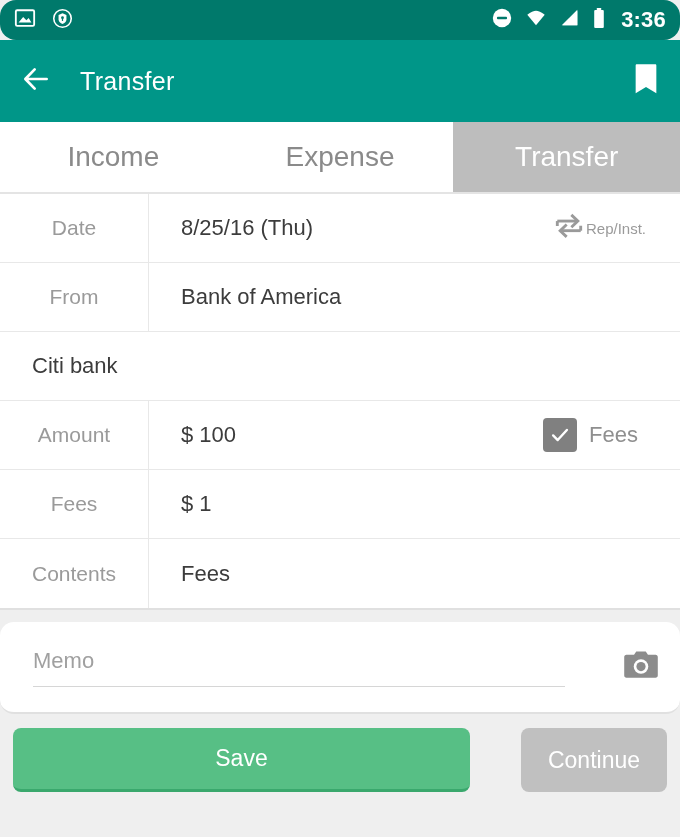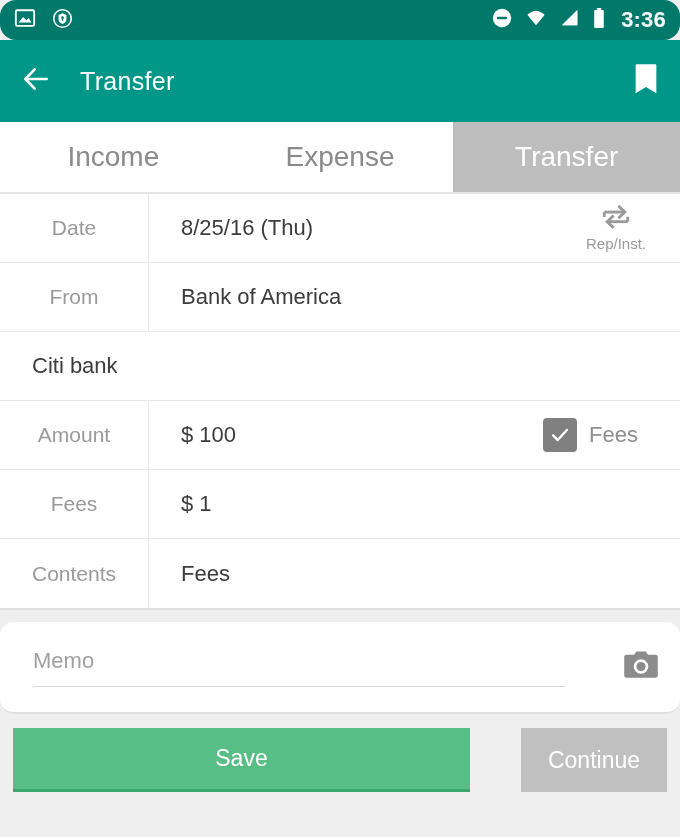--- a/index.html
+++ b/index.html
@@ -63,21 +63,21 @@
   .row-value {
     flex: 1; display: flex; align-items: center;
     padding-left: 32px; font-size: 22px; color: #3c3c3c;
   }
   .row-accessory {
     display: flex; align-items: center; padding-right: 20px;
   }
 
   
   .repinst {
-    display: flex; flex-direction: column; align-items: center;
+    display: flex; flex-direction: row; align-items: center;
     gap: 1px; padding-right: 14px;
   }
   .repinst-label { font-size: 15px; color: #9a9a9a; }
 
   
   .checkbox-wrap { display: flex; align-items: center; gap: 12px; padding-right: 22px; }
   .checkbox {
     width: 34px; height: 34px; border-radius: 4px; background: #808080;
     display: flex; align-items: center; justify-content: center;
   }
@@ -97,21 +97,21 @@
   .memo-underline { height: 1px; background: #d6d6d6; }
   .memo-camera { margin-left: auto; display: flex; align-items: center; }
 
   
   .buttonbar {
     display: flex; align-items: flex-start; gap: 11px;
     padding: 14px 13px 0 13px; background: #efefef;
   }
   .btn {
     height: 64px; display: flex; align-items: center; justify-content: center;
-    font-size: 23px; color: #ffffff; border-radius: 0; border: none;
+    font-size: 23px; color: #ffffff; border-radius: 8px; border: none;
     font-family: "Liberation Sans", sans-serif;
   }
   .btn-save { flex: 1 1 auto; background: #57bf85; border-bottom: 3px solid #3aa86d; }
   .btn-continue { width: 146px; flex: 0 0 146px; background: #c0c0c0; margin-left: 40px; }
 </style>
 </head>
 <body>
 
 <div id="app">
 

